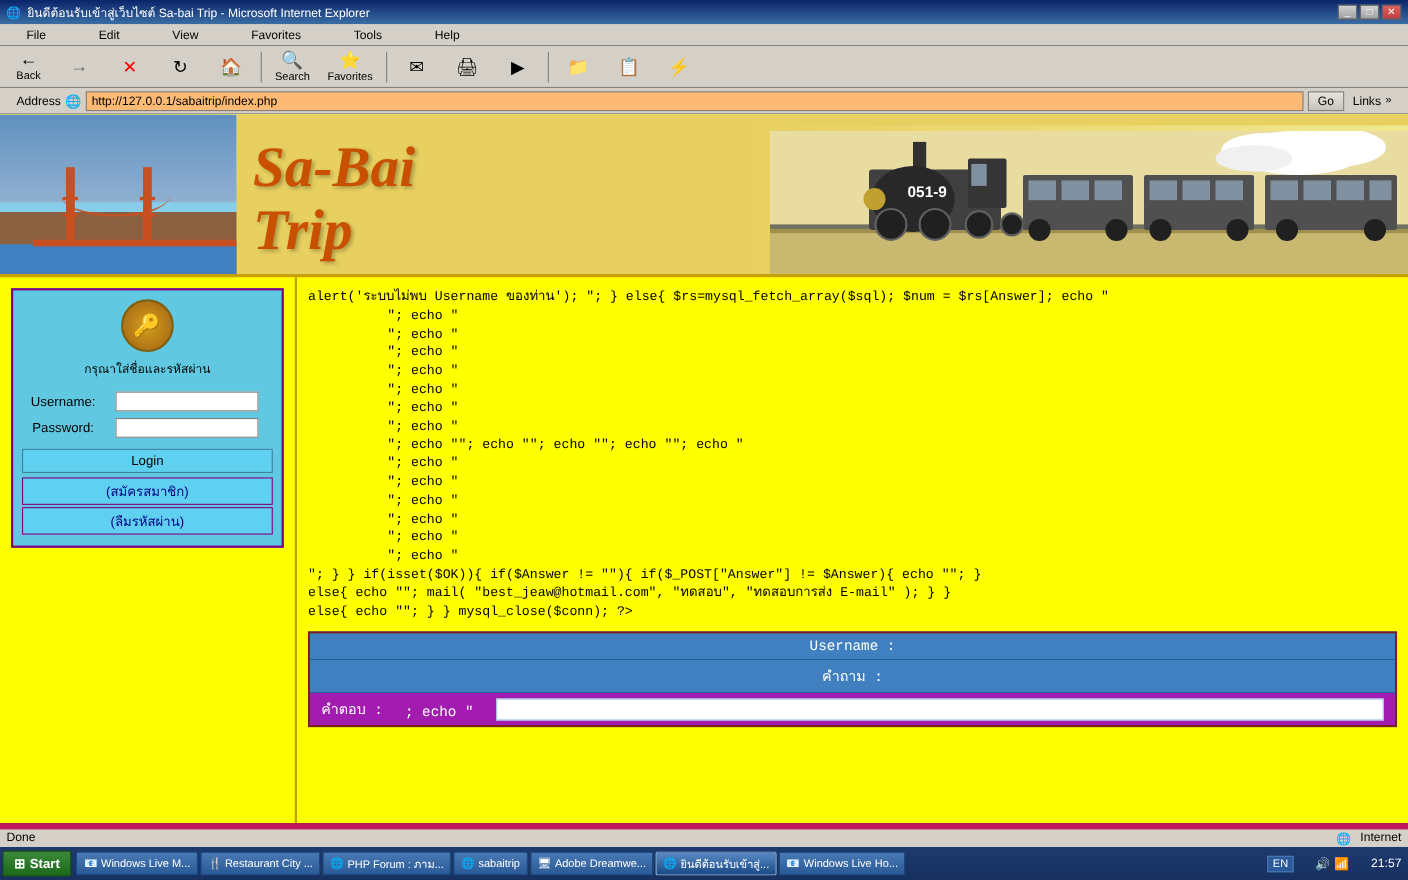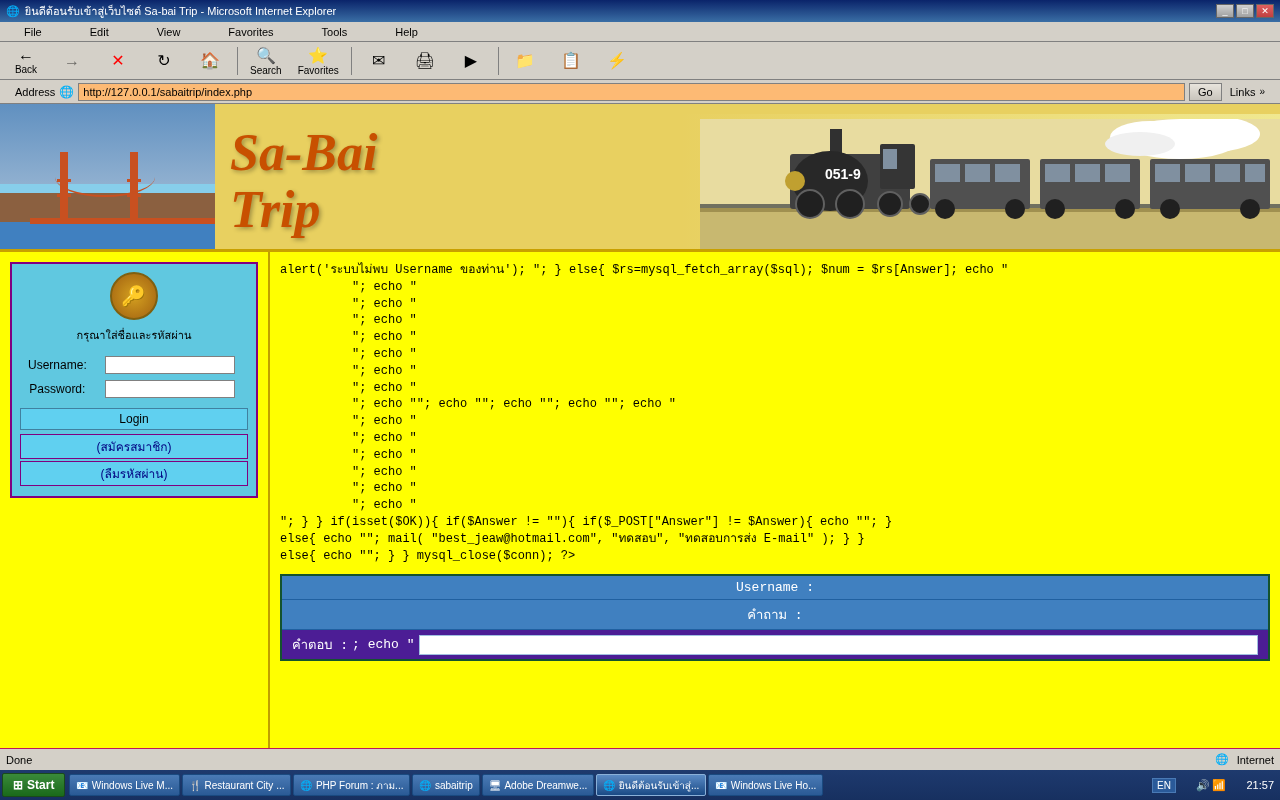--- a/index.html
+++ b/index.html
@@ -214,39 +214,39 @@
       background: yellow;
       font-family: 'Courier New', monospace;
       font-size: 12px;
       overflow: auto;
     }
     .code-text { line-height: 1.4; color: #000; }
 
     
     .bottom-form {
       margin-top: 10px;
-      border: 2px solid #14532d;
+      border: 2px solid #7f1d1d;
       background: #4080c0;
     }
     .form-row {
       background: #4080c0;
       color: white;
       padding: 4px 10px;
       font-size: 13px;
       text-align: center;
       border-bottom: 1px solid #2060a0;
     }
     .form-input-row {
-      background: #4c1d95;
+      background: #a21caf;
       color: white;
       padding: 4px 10px;
       font-size: 13px;
       display: flex;
-      align-items: center;
-      gap: 4px;
+      align-items: flex-end;
+      gap: 20px;
     }
     .form-text-input {
       flex: 1;
       height: 20px;
       border: 1px solid #a0c0e0;
       background: white;
       font-size: 12px;
       padding: 0 4px;
     }
 
@@ -594,21 +594,21 @@
           <div class="form-input-row">
             <span>คำตอบ :</span>
             <span>; echo "</span>
             <input class="form-text-input" type="text" style="">
           </div>
         </div>
       </div>
     </div>
   </div>
 
-  <div style="position:fixed;bottom:30px;left:0;right:0;height:22px;background:#d4d0c8;border-top:1px solid #be185d;display:flex;align-items:center;padding:0 6px;font-size:11px;gap:8px;z-index:50;">
+  <div style="position:fixed;bottom:30px;left:0;right:0;height:22px;background:#d4d0c8;border-top:6px solid #be185d;display:flex;align-items:center;padding:0 6px;font-size:11px;gap:8px;z-index:50;">
     <span>Done</span>
     <span style="flex:1;"></span>
     <span>🌐</span>
     <span>Internet</span>
   </div>
 
   <div class="win-taskbar">
     <button class="win-start-btn">
       <span>⊞</span>
       <span>Start</span>

